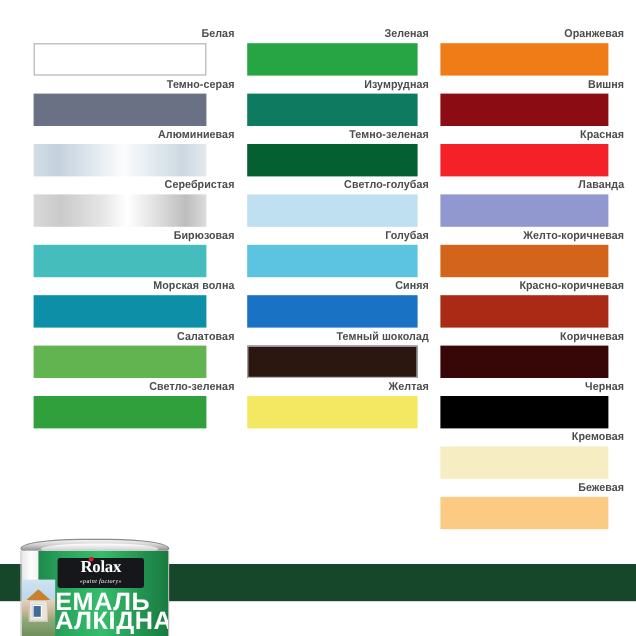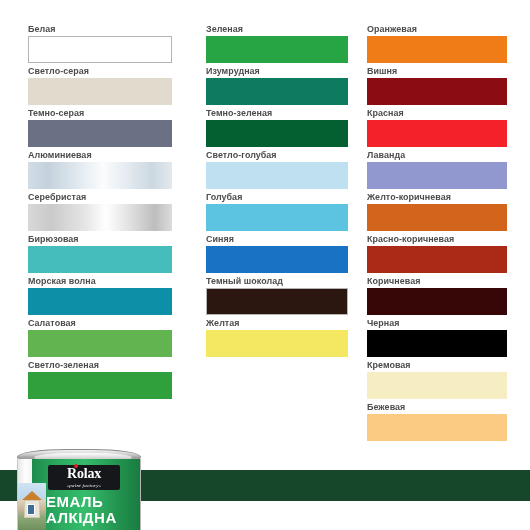--- a/index.html
+++ b/index.html
@@ -32,20 +32,21 @@
     flex-direction: column;
   }
   .col-1 { width: 188px; padding-left: 28px; }
   .col-2 { width: 170px; padding-left: 0px; }
   .col-3 { width: 172px; padding-left: 0px; }
 
   .swatch-entry {
     height: 42px;
     box-sizing: border-box;
     position: relative;
+    text-align: right;
   }
   .swatch-label {
     font-size: 9.5px;
     font-weight: bold;
     color: #4c4c4c;
     letter-spacing: 0.05px;
     line-height: 11px;
     margin: 0 0 2px 0;
     white-space: nowrap;
     font-stretch: condensed;
@@ -235,43 +236,39 @@
     font-style: italic;
     margin-top: 1px;
   }
   .can-title {
     position: absolute;
     left: 28px;
     top: 35px;
     width: 96px;
     color: #ffffff;
     font-weight: bold;
-    font-size: 15px;
+    font-size: 21px;
     line-height: 16px;
     letter-spacing: 0.5px;
     text-align: left;
   }
   .can-title div { white-space: nowrap; }
 </style>
 </head>
 <body>
 
 <div class="palette">
 
   <div class="palette-column col-1">
 
     <div class="swatch-entry">
       <div class="swatch-label">Белая</div>
       <div class="swatch-chip bordered" style="background: rgb(255, 255, 255);"></div>
     </div>
 
-    <div class="swatch-entry">
-      <div class="swatch-label">Светло-серая</div>
-      <div class="swatch-chip" style="background: rgb(224, 219, 205);"></div>
-    </div>
 
 
     <div class="swatch-entry">
       <div class="swatch-label">Темно-серая</div>
       <div class="swatch-chip" style="background: rgb(107, 113, 132);"></div>
     </div>
 
     <div class="swatch-entry">
       <div class="swatch-label">Алюминиевая</div>
       <div class="swatch-chip" style="background: linear-gradient(90deg, rgb(210, 221, 229) 0%, rgb(196, 209, 221) 14%, rgb(230, 237, 242) 38%, rgb(251, 252, 253) 52%, rgb(232, 238, 243) 66%, rgb(204, 216, 225) 86%, rgb(227, 233, 238) 100%);"></div>

